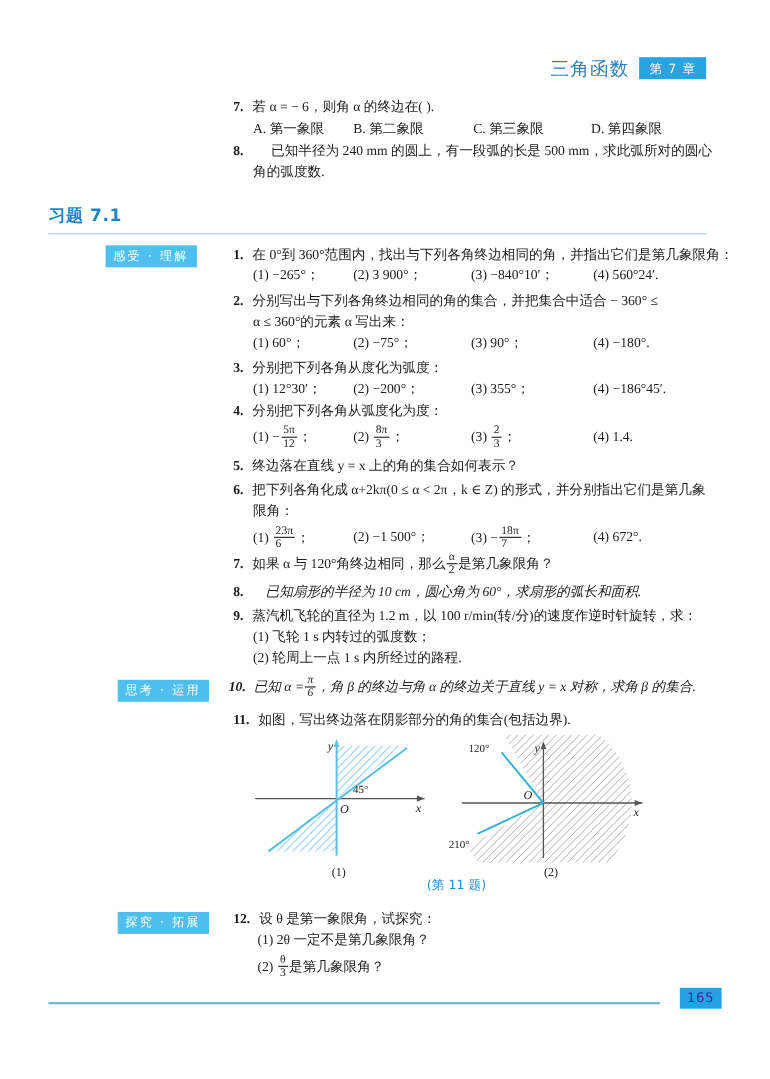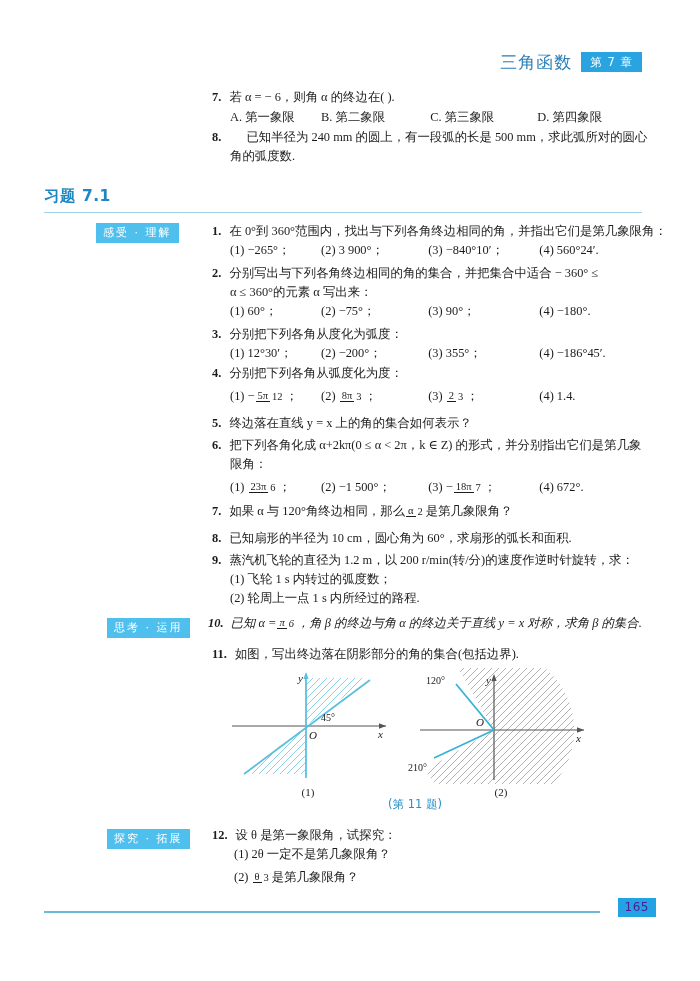--- a/index.html
+++ b/index.html
@@ -41,21 +41,21 @@
   }
   .pnum{
     display:inline-block;
     font-weight:bold;
     font-family:"Liberation Serif",serif;
   }
   .row{display:block;white-space:nowrap;}
 
   
   .frac{
-    display:inline-flex;align-items:center;
+    display:inline-flex;flex-direction:column;align-items:flex-start;
     vertical-align:middle;
     font-size:10.5px;line-height:1.05;
     margin:0 1px;position:relative;top:-1px;
   }
   .frac .num{padding:0 2px;border-bottom:1px solid #1c1c1c;}
   .frac .den{padding:0 2px;}
 
   
   .sec-title{
     position:absolute;left:44px;top:186px;
@@ -253,28 +253,28 @@
       <span style="margin-left:5px;">如果 α 与 120°角终边相同，那么</span><span class="frac">
           <span class="num">α</span>
           <span class="den">2</span>
         </span><span>是第几象限角？</span>
     </div>
   </div>
 
   <div class="prob" style="left:212px;top:529px;width:425px;">
     <div class="row">
       <span class="pnum">8.</span>
-      <span style="margin-left:5px;">已知扇形的半径为 10 cm，圆心角为 60°，求扇形的弧长和面积.</span>
+      <span style="margin-left:17px;font-style:italic;">已知扇形的半径为 10 cm，圆心角为 60°，求扇形的弧长和面积.</span>
     </div>
   </div>
 
   <div class="prob" style="left:212px;top:551px;width:428px;">
     <div class="row">
       <span class="pnum">9.</span>
-      <span style="margin-left:5px;">蒸汽机飞轮的直径为 1.2 m，以 200 r/min(转/分)的速度作逆时针旋转，求：</span>
+      <span style="margin-left:5px;">蒸汽机飞轮的直径为 1.2 m，以 100 r/min(转/分)的速度作逆时针旋转，求：</span>
     </div>
     <div class="row" style="margin-left:18px;">
       <span>(1) 飞轮 1 s 内转过的弧度数；</span>
     </div>
     <div class="row" style="margin-left:18px;">
       <span>(2) 轮周上一点 1 s 内所经过的路程.</span>
     </div>
   </div>
 
   <div class="tag" style="left:107px;top:618px;">思考 · 运用</div>

